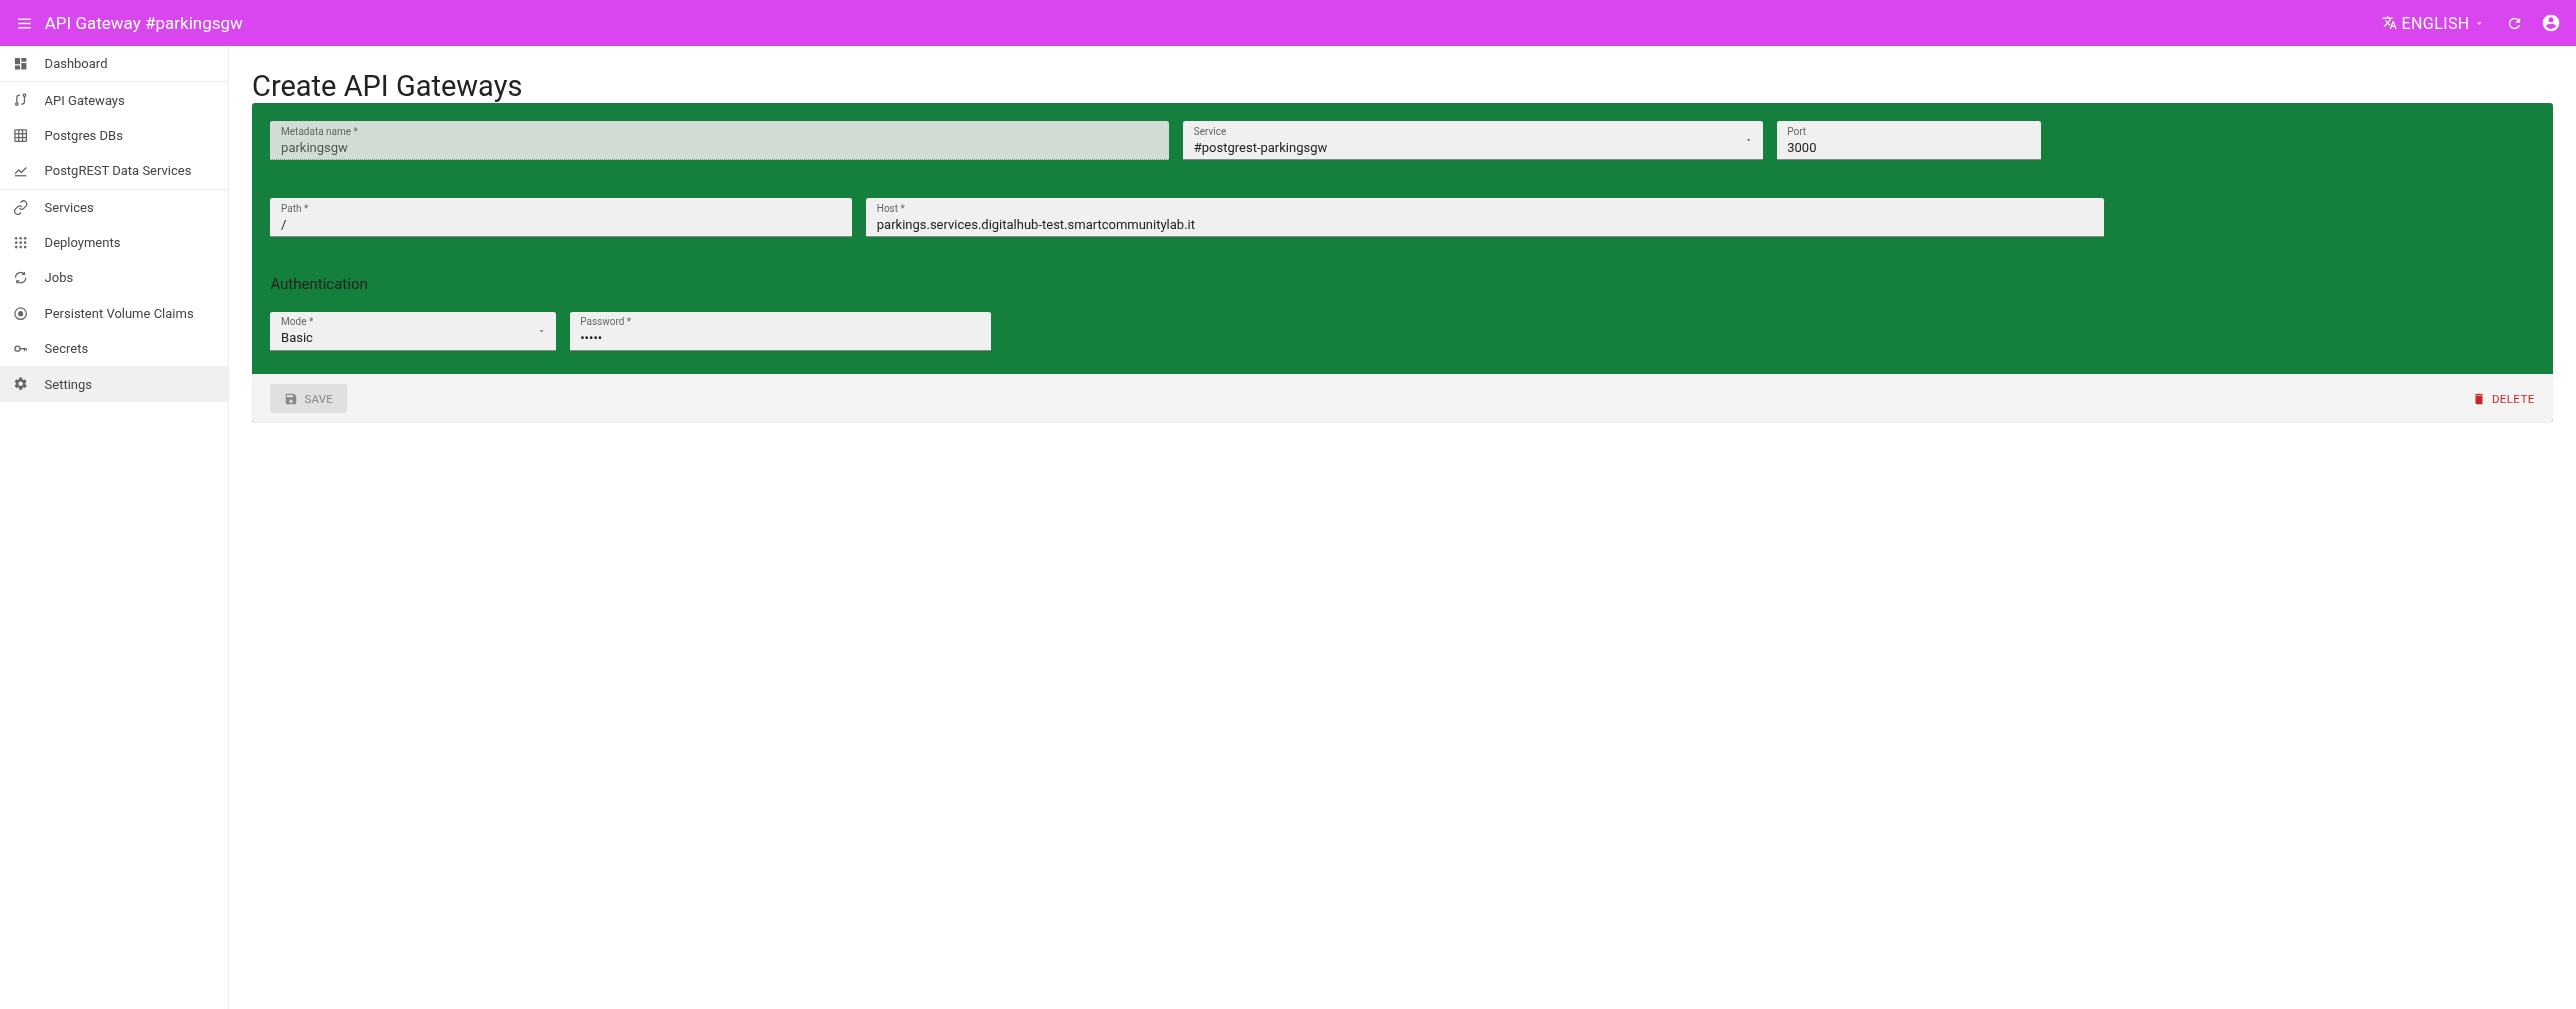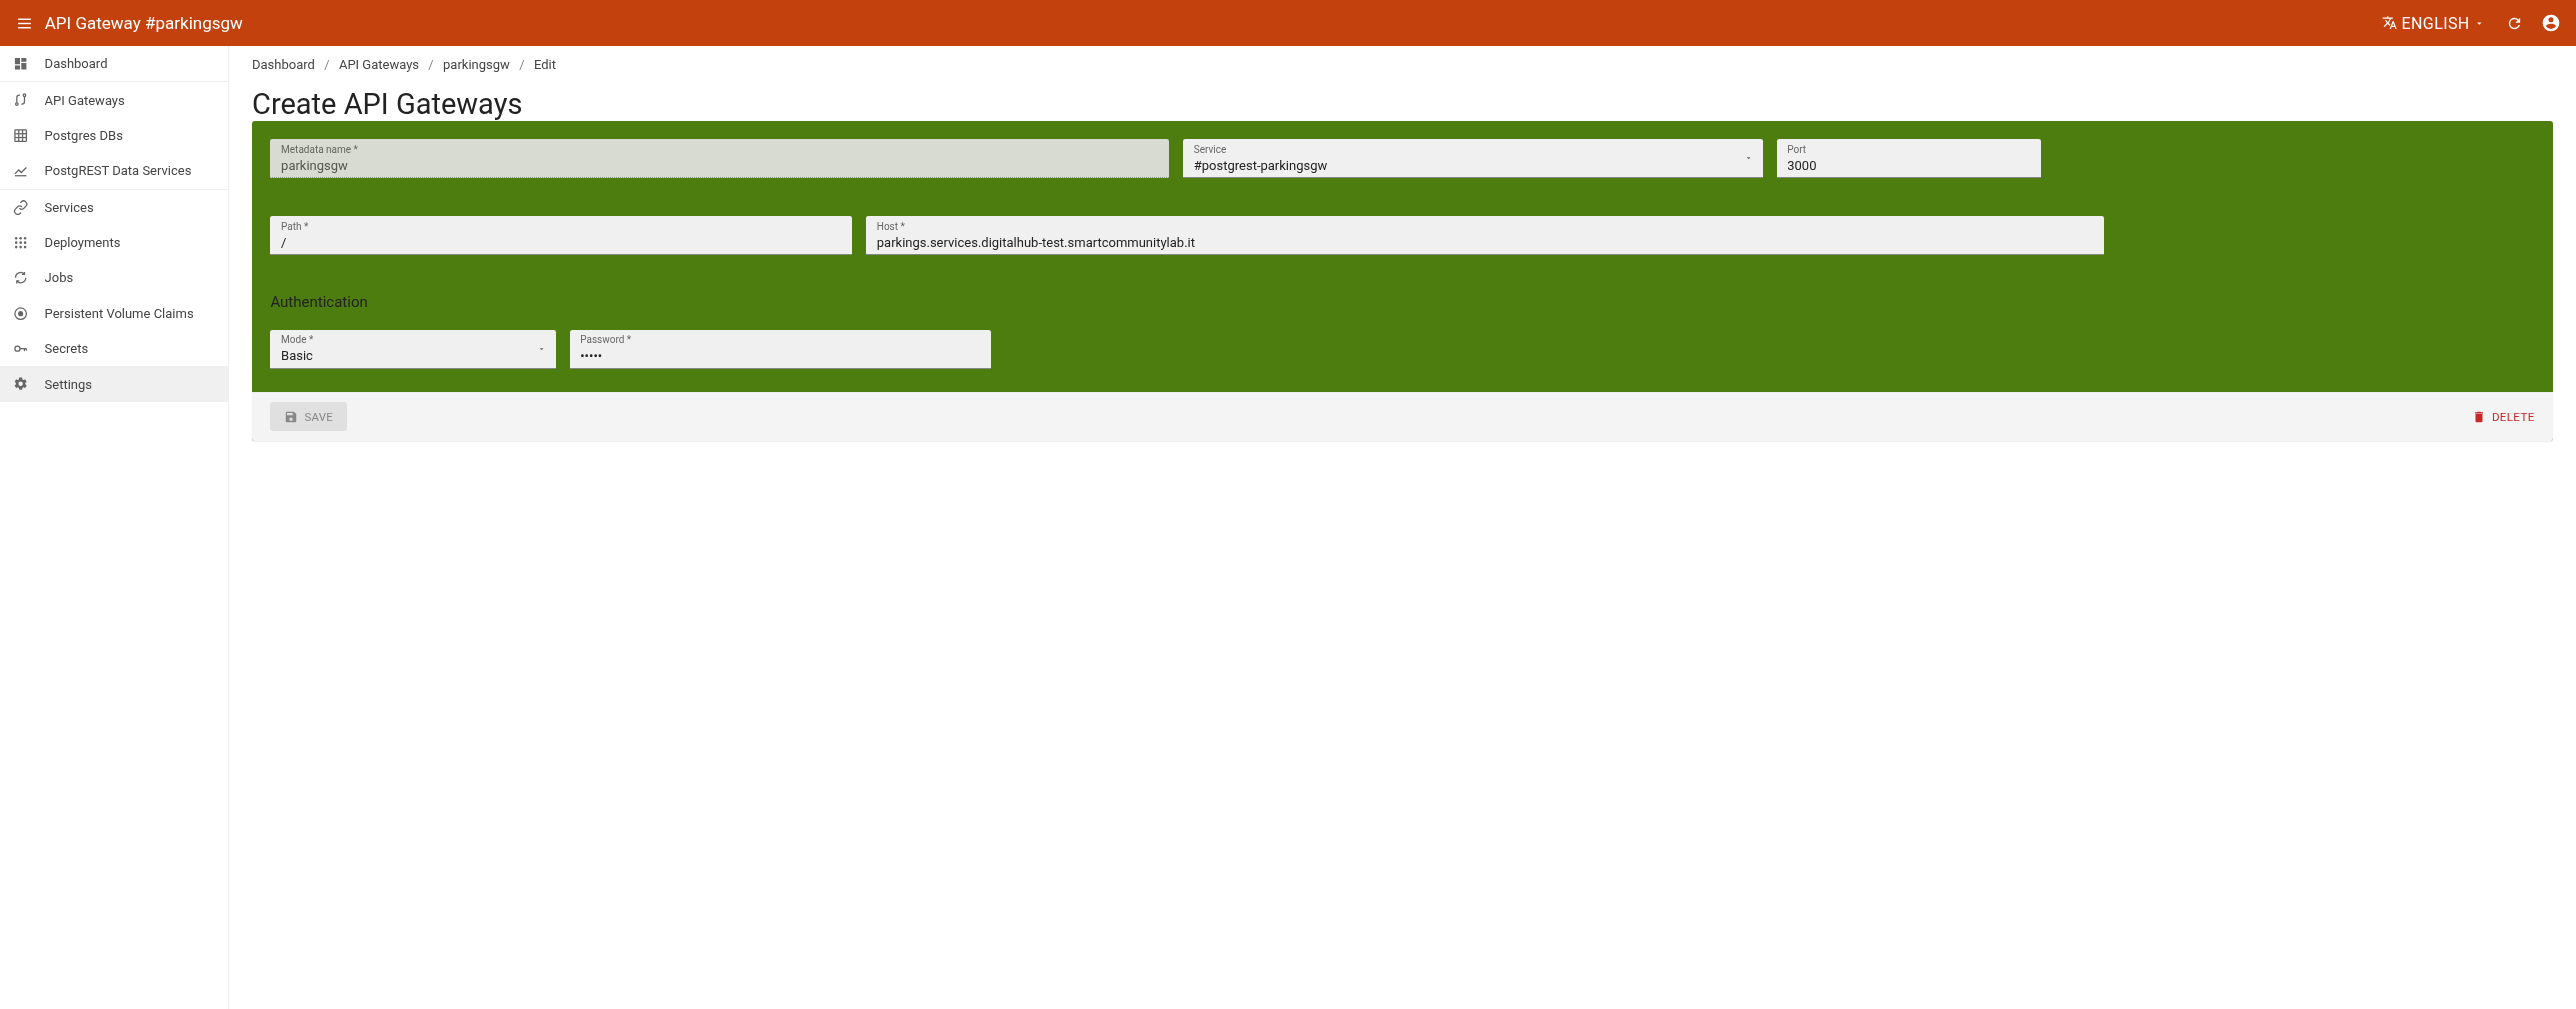--- a/index.html
+++ b/index.html
@@ -1,19 +1,19 @@
 <!DOCTYPE html>
 <html style="font-size:12.3px"><head>
 <meta charset="utf-8">
 <style>
 * { box-sizing: border-box; margin: 0; padding: 0; }
 body { font-family: -apple-system, BlinkMacSystemFont, "Segoe UI", Roboto, Helvetica, Arial, sans-serif; color: #333; background: #fff; }
 
 
-.header { background: #c2410c; color: #fff; height: 46px; display: flex; align-items: center; padding: 0 9.2px; }
+.header { background: #d946ef; color: #fff; height: 46px; display: flex; align-items: center; padding: 0 9.2px; }
 .header .menu-btn { width: 31px; height: 31px; display: flex; align-items: center; justify-content: center; cursor: pointer; }
 .header .title { font-size: 17px; font-weight: 400; margin-left: 4.6px; flex: 1; }
 .header .right { display: flex; align-items: center; gap: 6.1px; }
 .header .lang { display: flex; align-items: center; gap: 4.6px; font-size: 16px; letter-spacing: 0.4px; cursor: pointer; padding: 4.6px 7.7px; }
 .header .icon-btn { width: 31px; height: 31px; display: flex; align-items: center; justify-content: center; cursor: pointer; }
 
 
 .layout { display: flex; }
 .sidebar { width: 229px; border-right: 0.8px solid #eee; min-height: calc(100vh - 46px); background: #fff; }
 .main { flex: 1; padding: 10.7px 0 0 0; }
@@ -30,21 +30,21 @@
 .crumbs .link { color: #444; cursor: pointer; }
 
 
 .page-title { font-size: 29px; font-weight: 400; padding: 12.3px 0 0 23px; color: #222; }
 
 
 .actions-row { display: flex; justify-content: flex-end; gap: 18.4px; padding: 46px 23px 6.1px 23px; }
 .action-link { display: flex; align-items: center; gap: 6.1px; font-size: 11.5px; color: #1976d2; letter-spacing: 0.2px; cursor: pointer; }
 
 
-.card { margin: 0 23px 0 23px; background: #4d7c0f; border-radius: 3.1px; padding: 18.4px 18.4px 0 18.4px; box-shadow: 0 0.8px 1.5px rgba(0,0,0,0.08); }
+.card { margin: 0 23px 0 23px; background: #15803d; border-radius: 3.1px; padding: 18.4px 18.4px 0 18.4px; box-shadow: 0 0.8px 1.5px rgba(0,0,0,0.08); }
 
 
 .row { display: flex; gap: 14px; margin-bottom: 38px; }
 .field { position: relative; background: #f0f0f0; border-bottom: 0.8px solid #888; padding: 18.4px 10.7px 4.6px 10.7px; border-radius: 2.3px 2.3px 0 0; }
 .field.disabled { background: #e6e6e6; border-bottom: 0.8px dotted #999; opacity: 0.9; }
 .field .label { position: absolute; top: 4.6px; left: 10.7px; font-size: 10px; color: #666; }
 .field .value, .field input { font-size: 13px; color: #222; border: none; background: transparent; outline: none; width: 100%; font-family: inherit; }
 .field .arrow { position: absolute; right: 9.2px; top: 50%; transform: translateY(-50%); color: #666; }
 
 .w-lg { flex: 0 0 calc(40% - 7px); }
@@ -209,29 +209,20 @@
             <svg width="15.3" height="15.3" viewBox="0 0 24 24" fill="#666">
               <path d="M19.14 12.94a7.07 7.07 0 0 0 .05-.94 7.07 7.07 0 0 0-.05-.94l2.03-1.58a.5.5 0 0 0 .12-.64l-1.92-3.32a.5.5 0 0 0-.6-.22l-2.39.96a7.22 7.22 0 0 0-1.62-.94l-.36-2.54a.5.5 0 0 0-.5-.42h-3.84a.5.5 0 0 0-.5.42l-.36 2.54c-.58.24-1.12.56-1.62.94l-2.39-.96a.5.5 0 0 0-.6.22L2.74 8.84a.5.5 0 0 0 .12.64l2.03 1.58c-.4.31-.5.63-.5.94s.1.63.5.94l-2.03 1.58a.5.5 0 0 0-.12.64l1.92 3.32c.13.22.39.31.6.22l2.39-.96c.5.38 1.04.7 1.62.94l.36 2.54c.4.24.25.42.5.42h3.84c.25 0 .46-.18.5-.42l.36-2.54c.58-.24 1.12-.56 1.62-.94l2.39.96c.21.09.47 0 .6-.22l1.92-3.32a.5.5 0 0 0-.12-.64l-2.03-1.58zM12 15.5A3.5 3.5 0 1 1 12 8.5a3.5 3.5 0 0 1 0 7z"></path>
             </svg>
           </span>
         <span>Settings</span>
       </div>
     </div>
   </div>
 
   <div class="main">
-    <div class="crumbs">
-      <span class="link">Dashboard</span>
-      <span class="sep">/</span>
-      <span class="link">API Gateways</span>
-      <span class="sep">/</span>
-      <span class="link">parkingsgw</span>
-      <span class="sep">/</span>
-      <span>Edit</span>
-    </div>
 
     <h1 class="page-title">Create API Gateways</h1>
 
 
     <div class="card">
 
       <div class="row">
         <div class="field disabled w-lg">
           <span class="label">Metadata name *</span>
           <span class="value" style="color:#555">parkingsgw</span>

